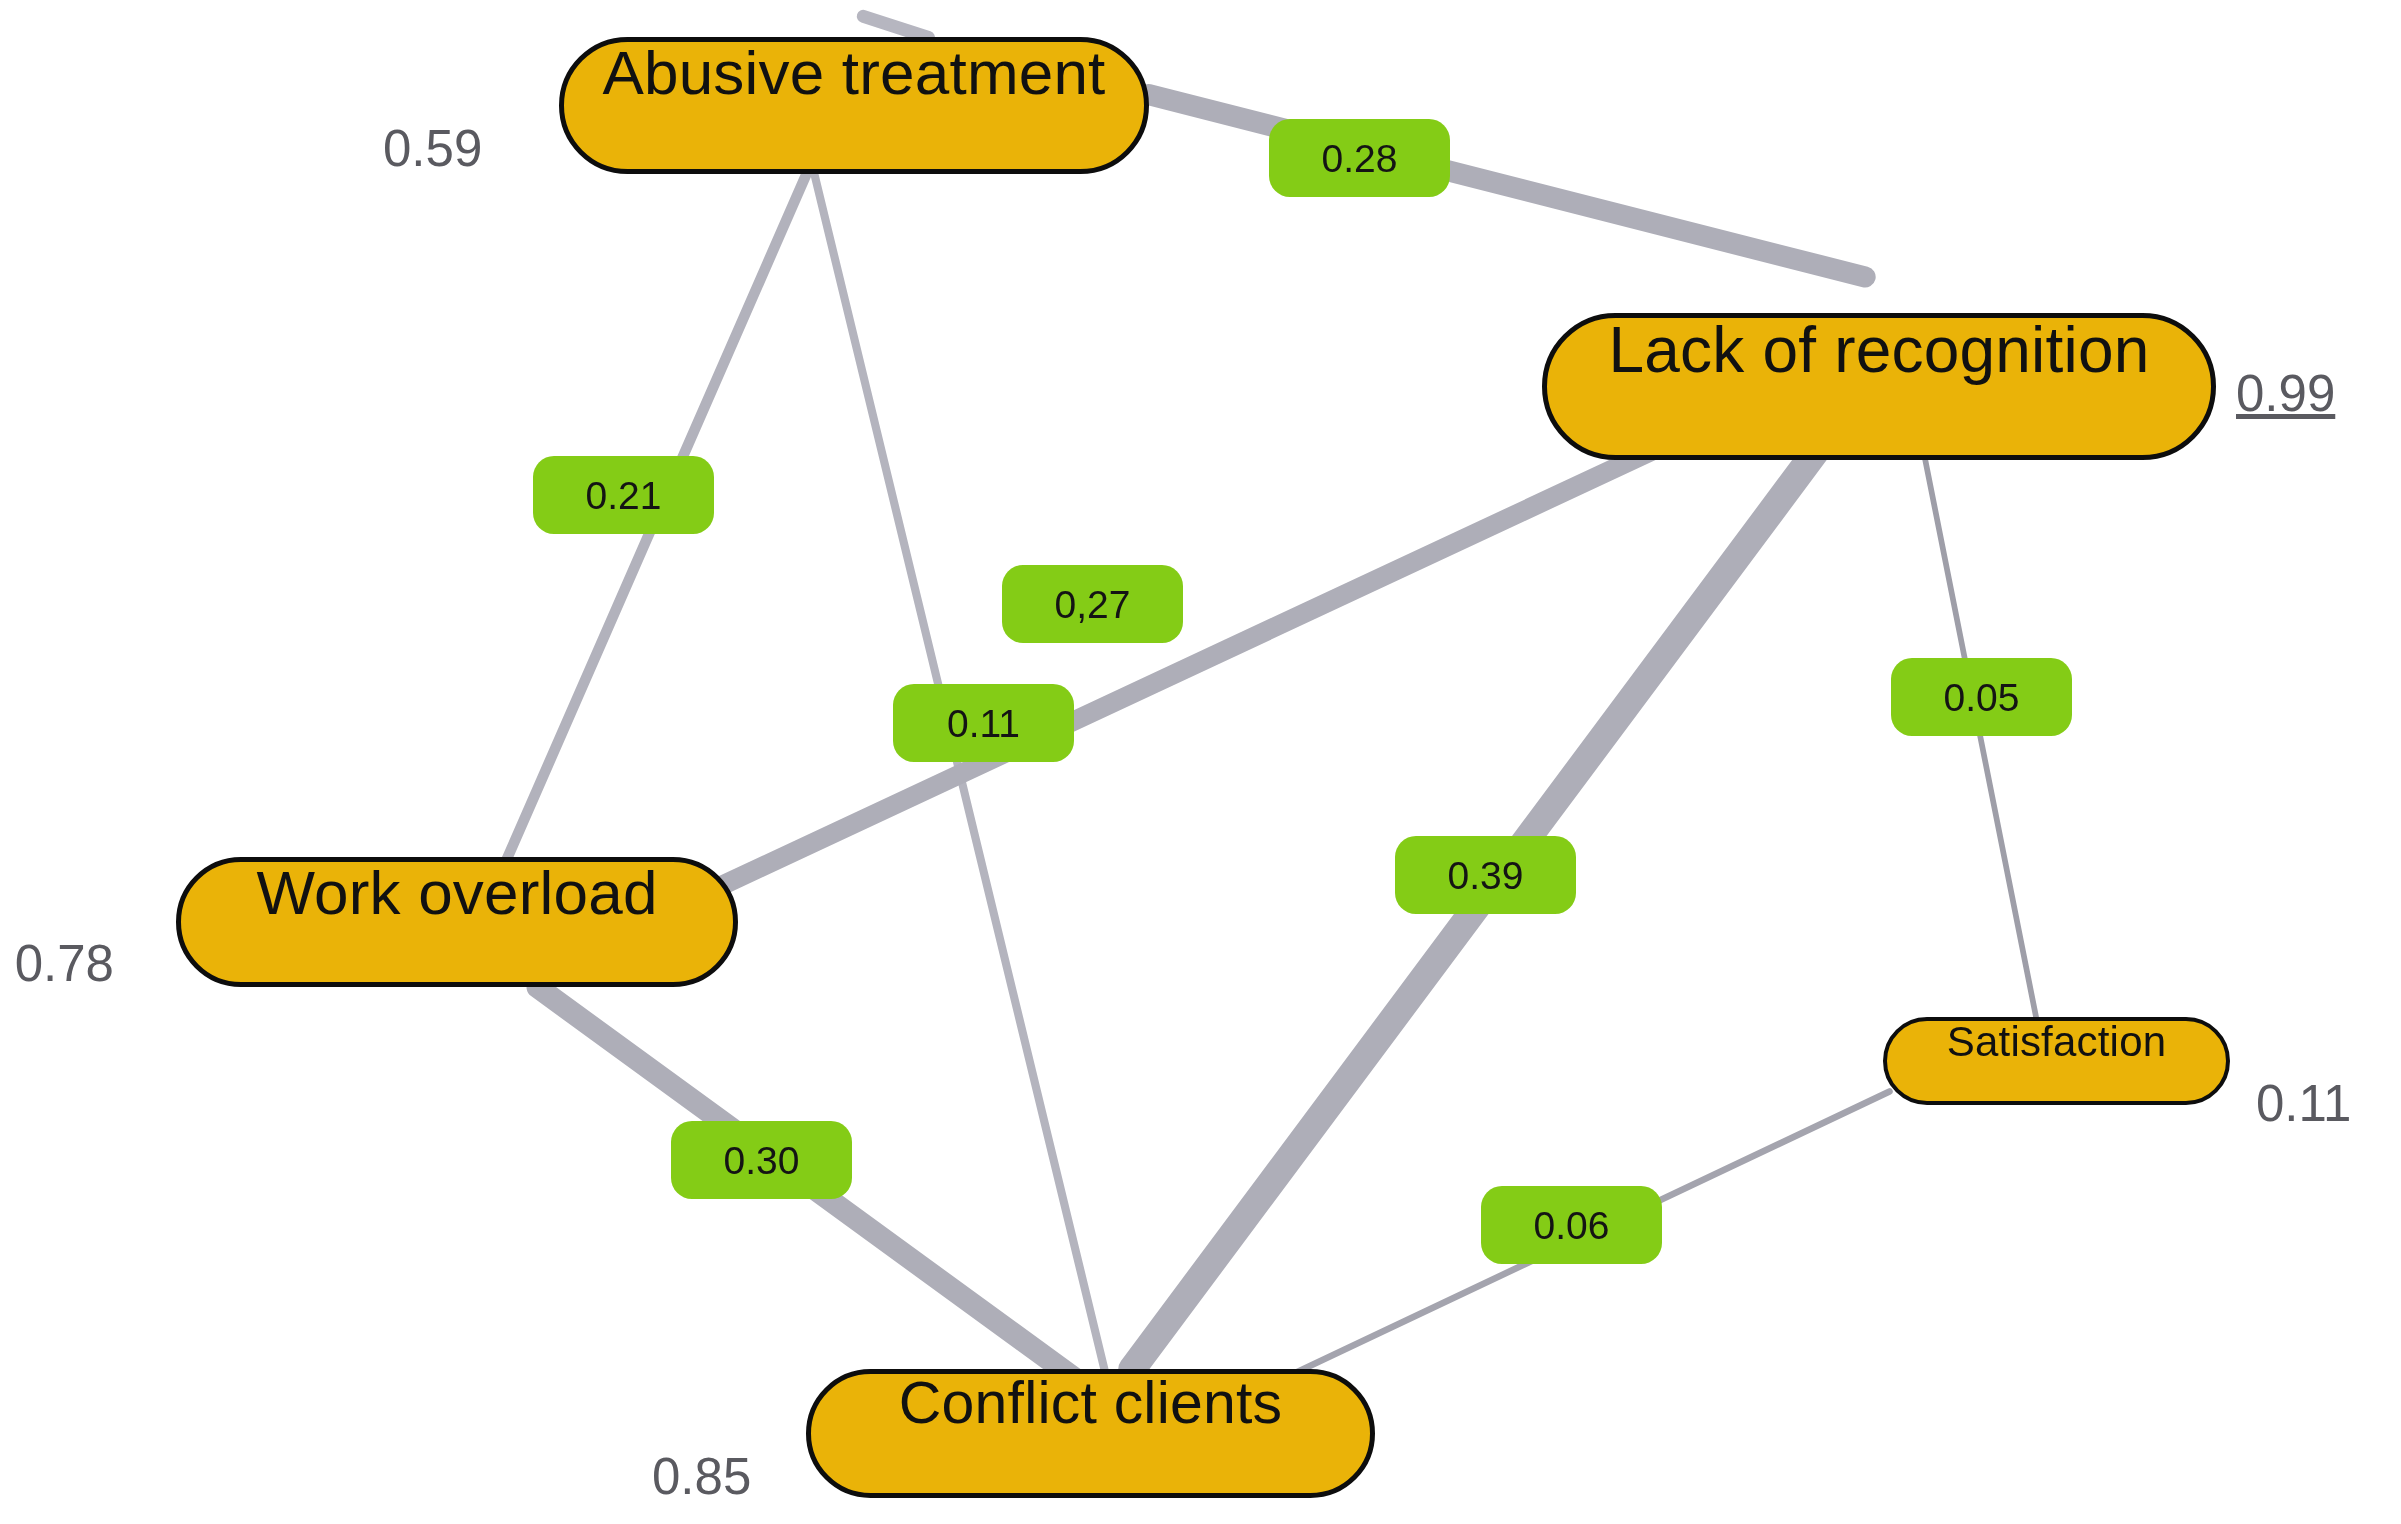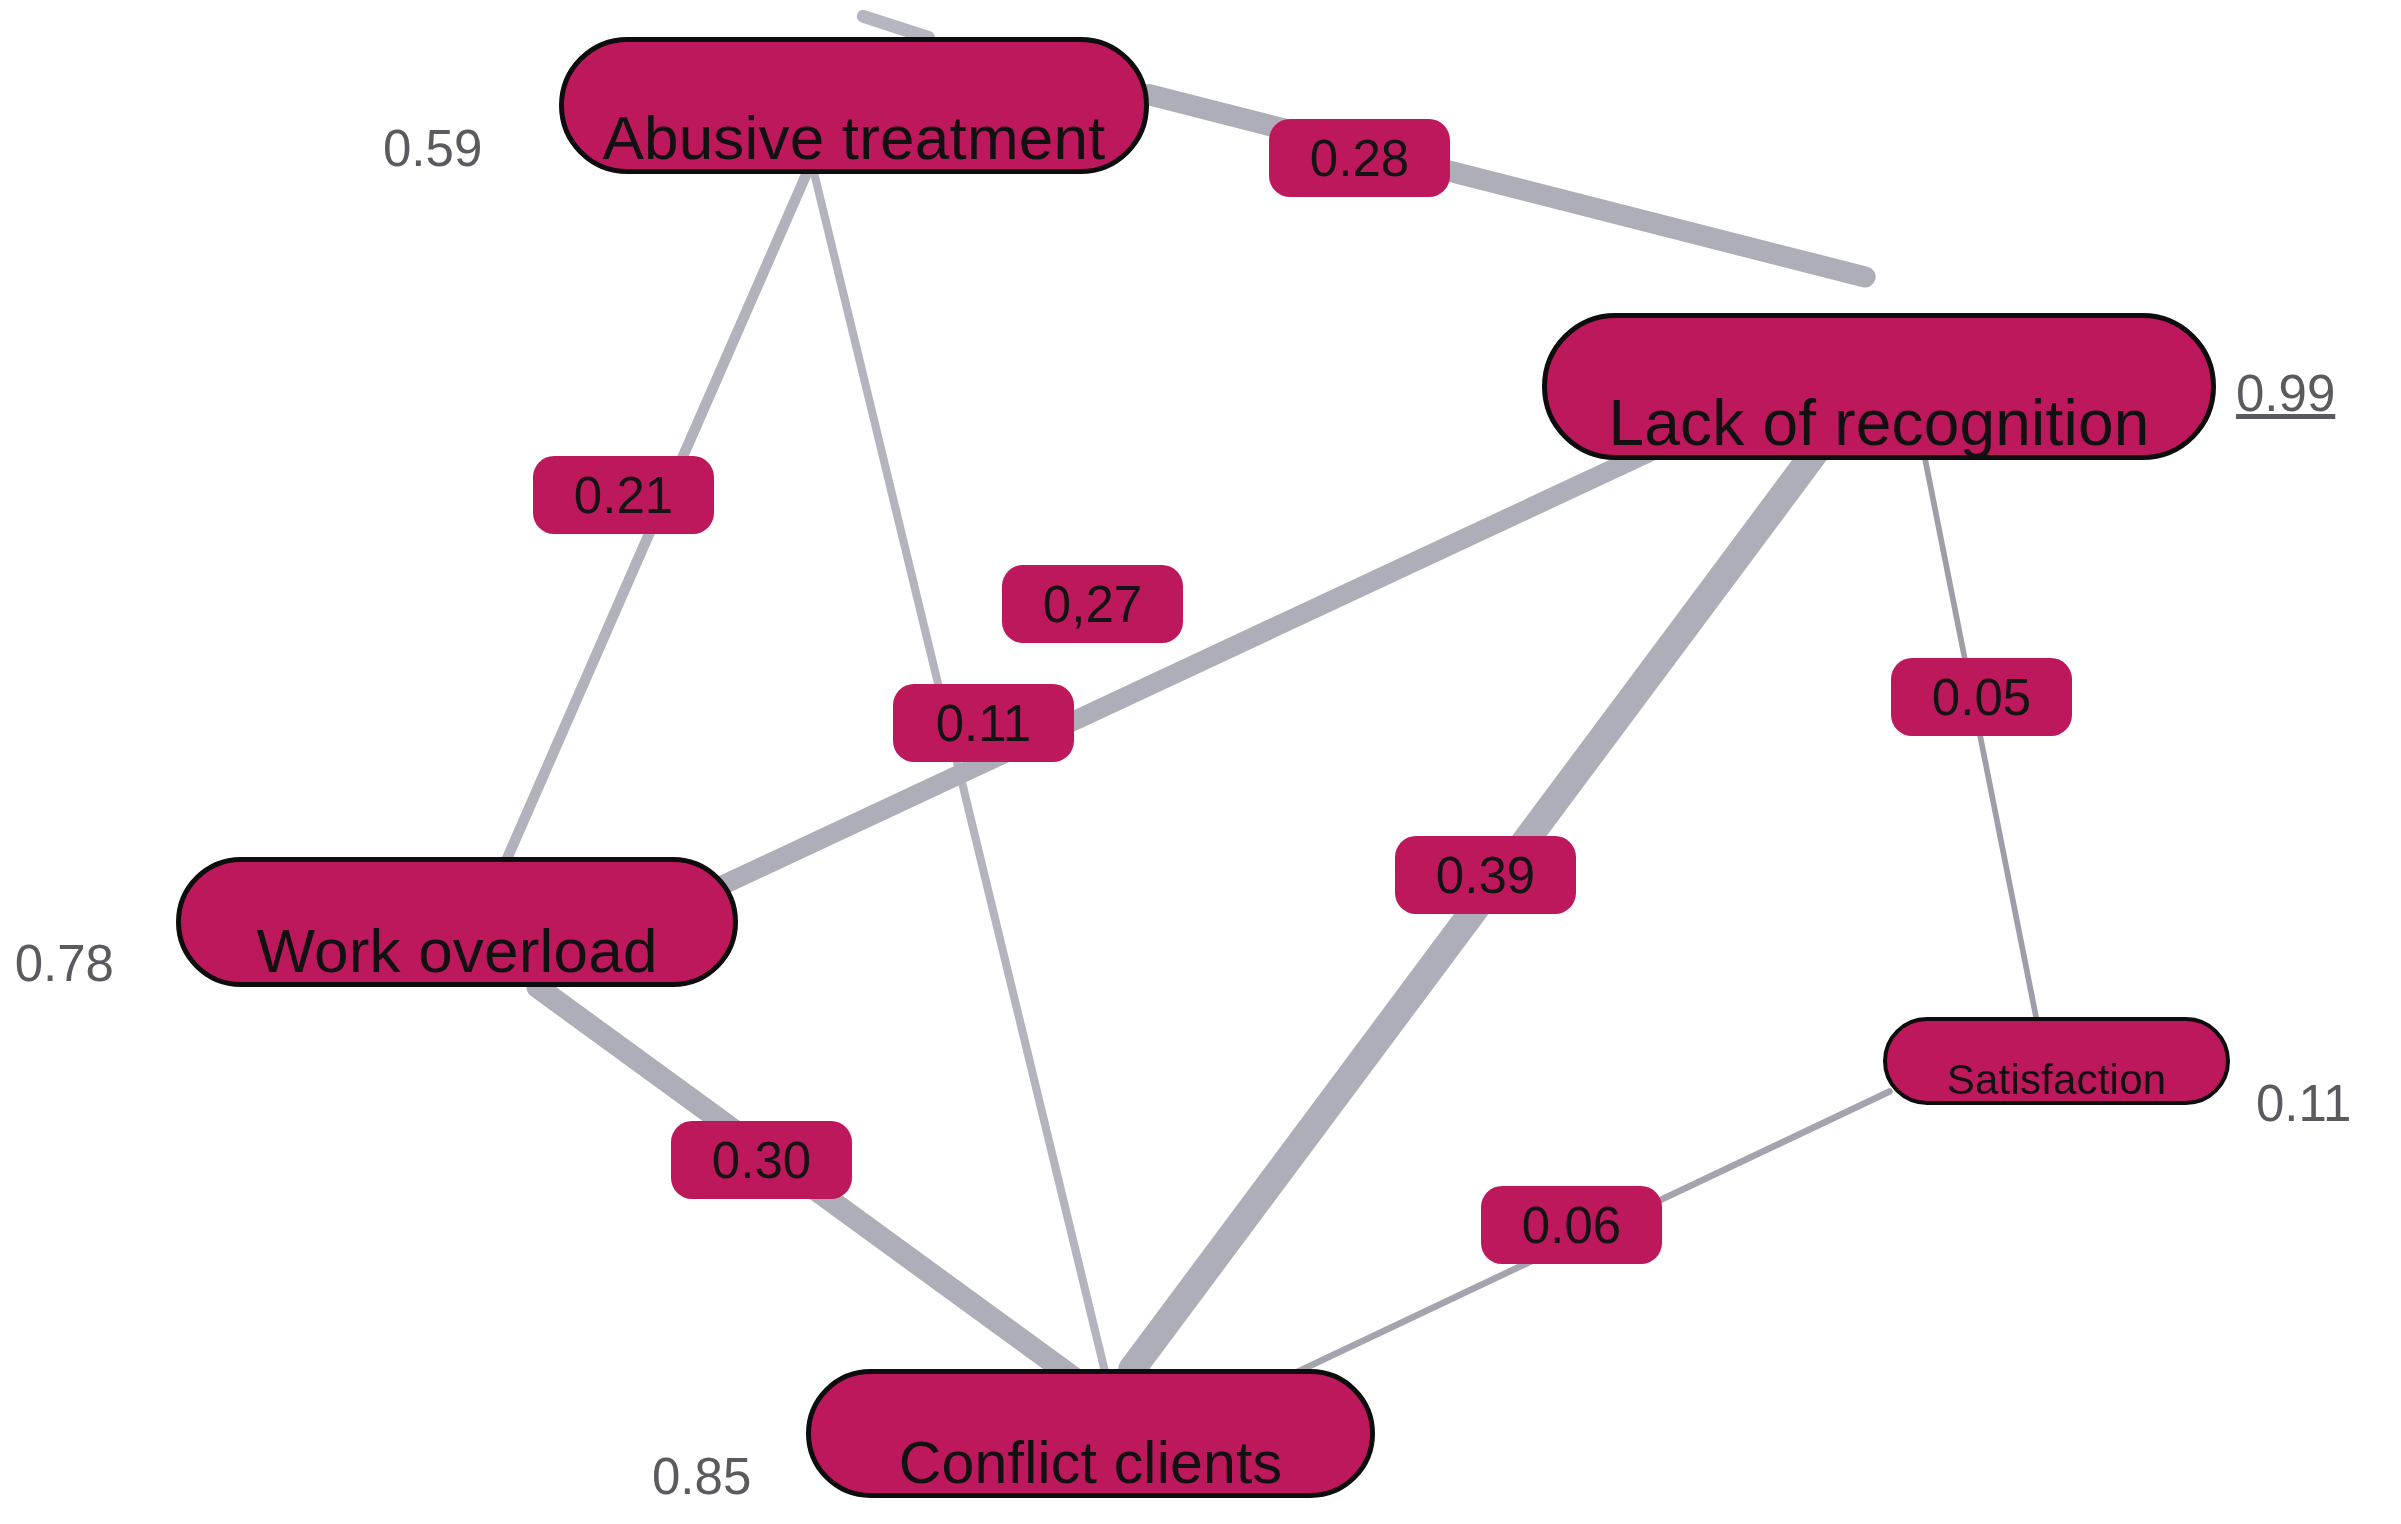--- a/index.html
+++ b/index.html
@@ -20,25 +20,25 @@
   #edge-layer {
     position: absolute;
     left: 0;
     top: 0;
     width: 2401px;
     height: 1524px;
   }
   .node {
     position: absolute;
     box-sizing: border-box;
-    background: #be185d;
+    background: #eab308;
     border: 5.7px solid #0d0d0d;
     border-radius: 814px;
     display: flex;
-    align-items: flex-end;
+    align-items: flex-start;
     justify-content: center;
     color: #111111;
     white-space: nowrap;
     z-index: 40;
   }
   .node-label {
     line-height: 1;
     letter-spacing: 0.2px;
   }
   .strength {
@@ -46,27 +46,27 @@
     color: #5a5a60;
     font-size: 51px;
     line-height: 1;
     white-space: nowrap;
     z-index: 45;
     margin-top: 42px;
   }
   .edge-label {
     position: absolute;
     box-sizing: border-box;
-    background: #be185d;
+    background: #84cc16;
     border-radius: 21px;
     display: flex;
     align-items: center;
     justify-content: center;
     color: #141414;
-    font-size: 51px;
+    font-size: 39px;
     line-height: 1;
     white-space: nowrap;
     z-index: 30;
   }
 </style>
 </head>
 <body>
 
 <div id="canvas">
 

